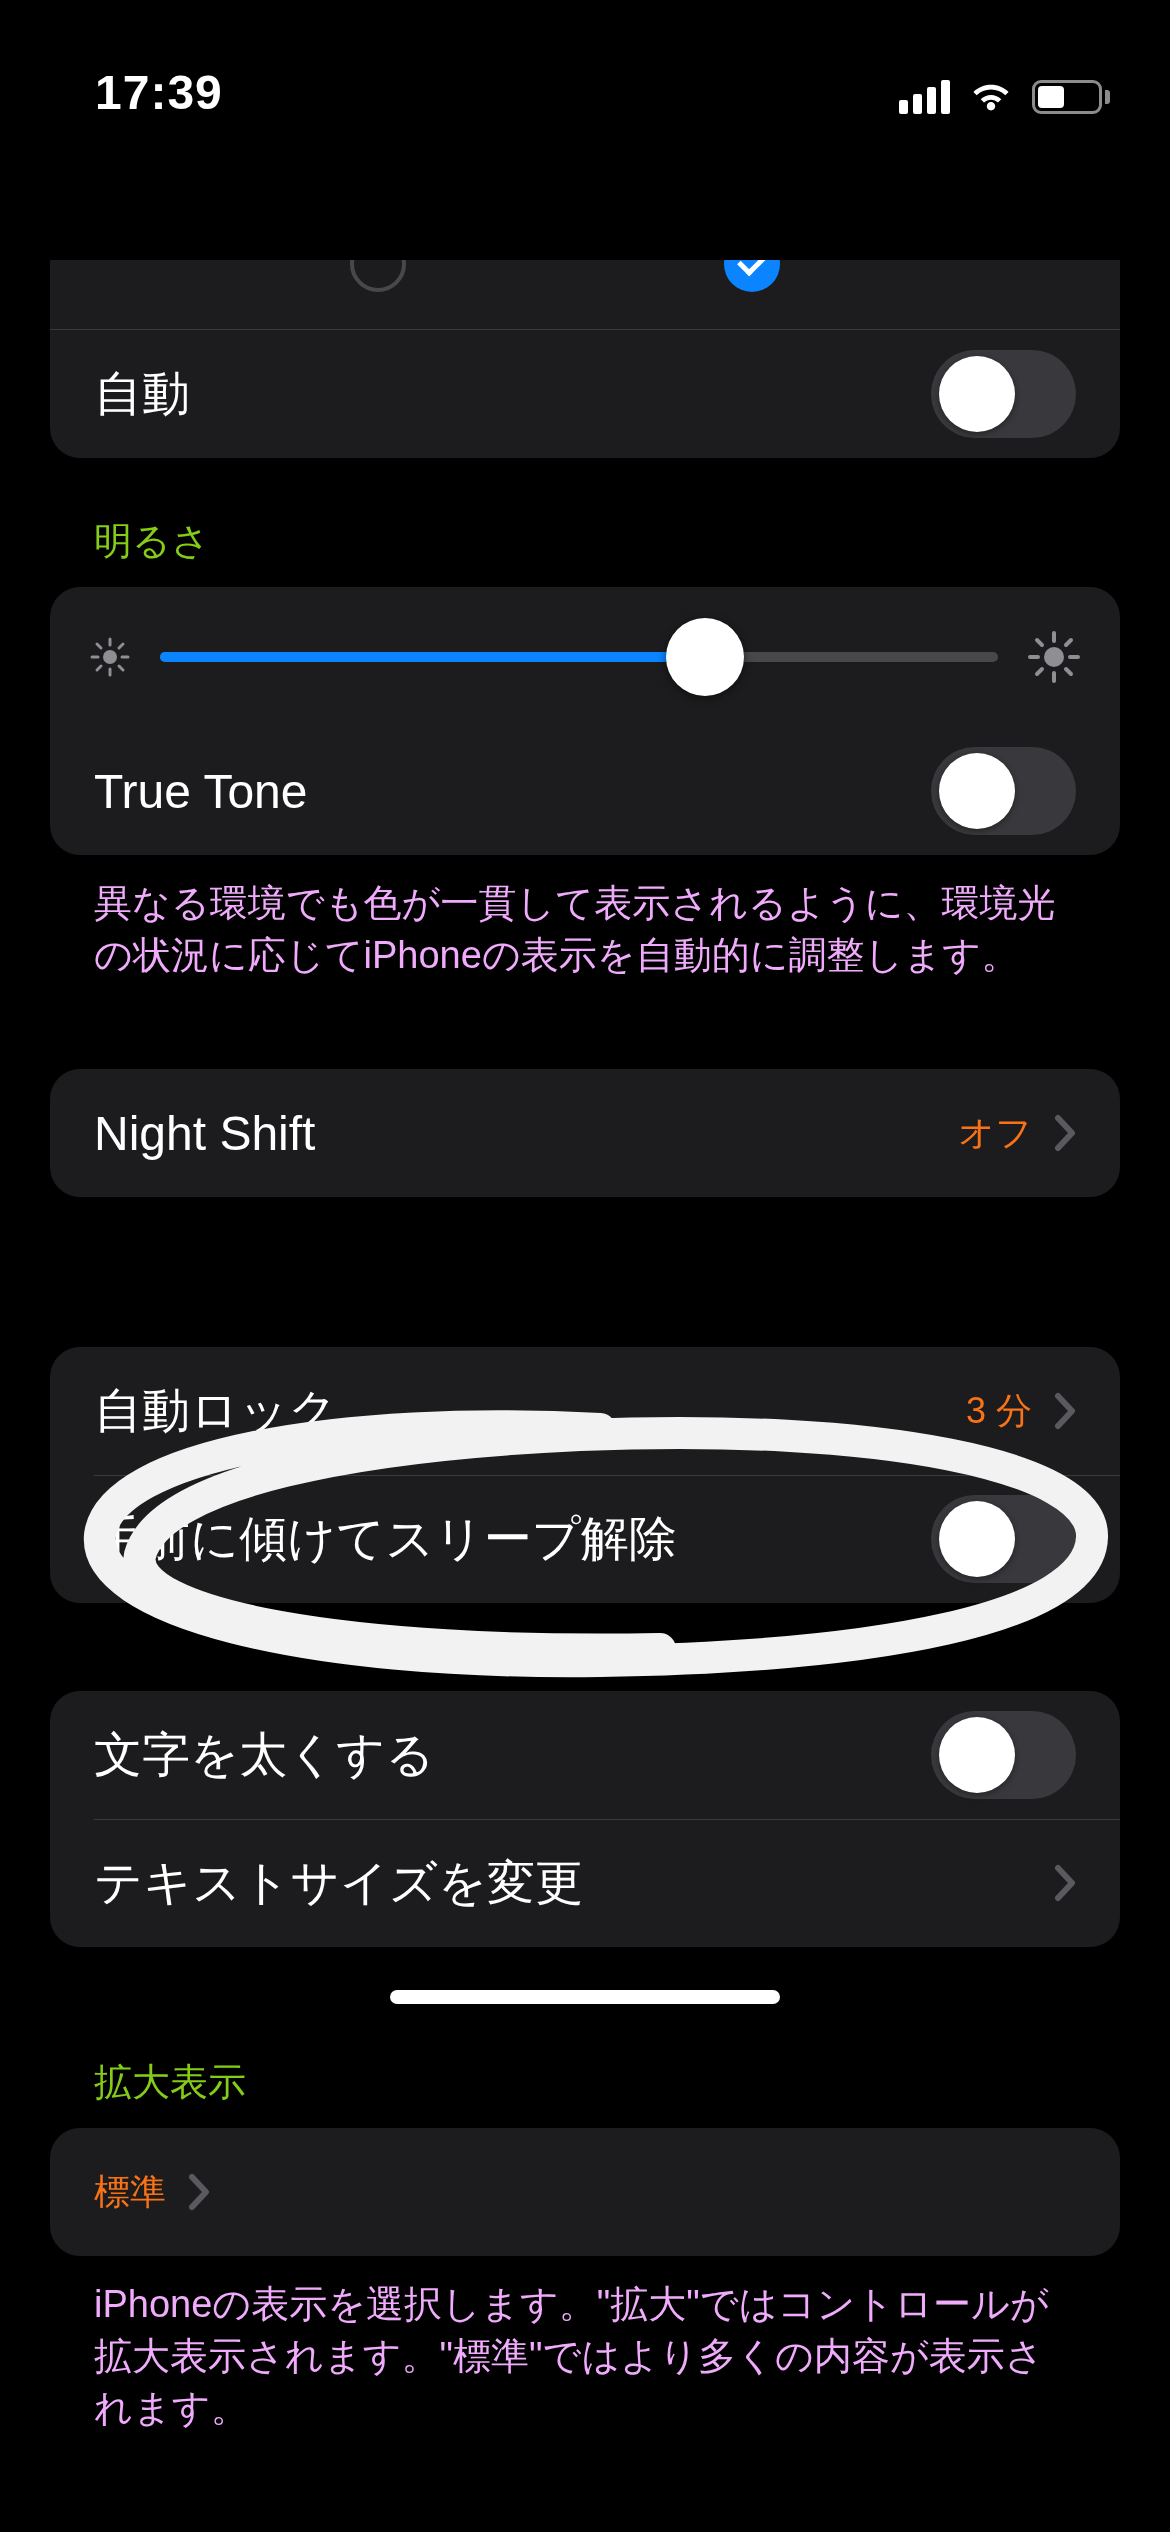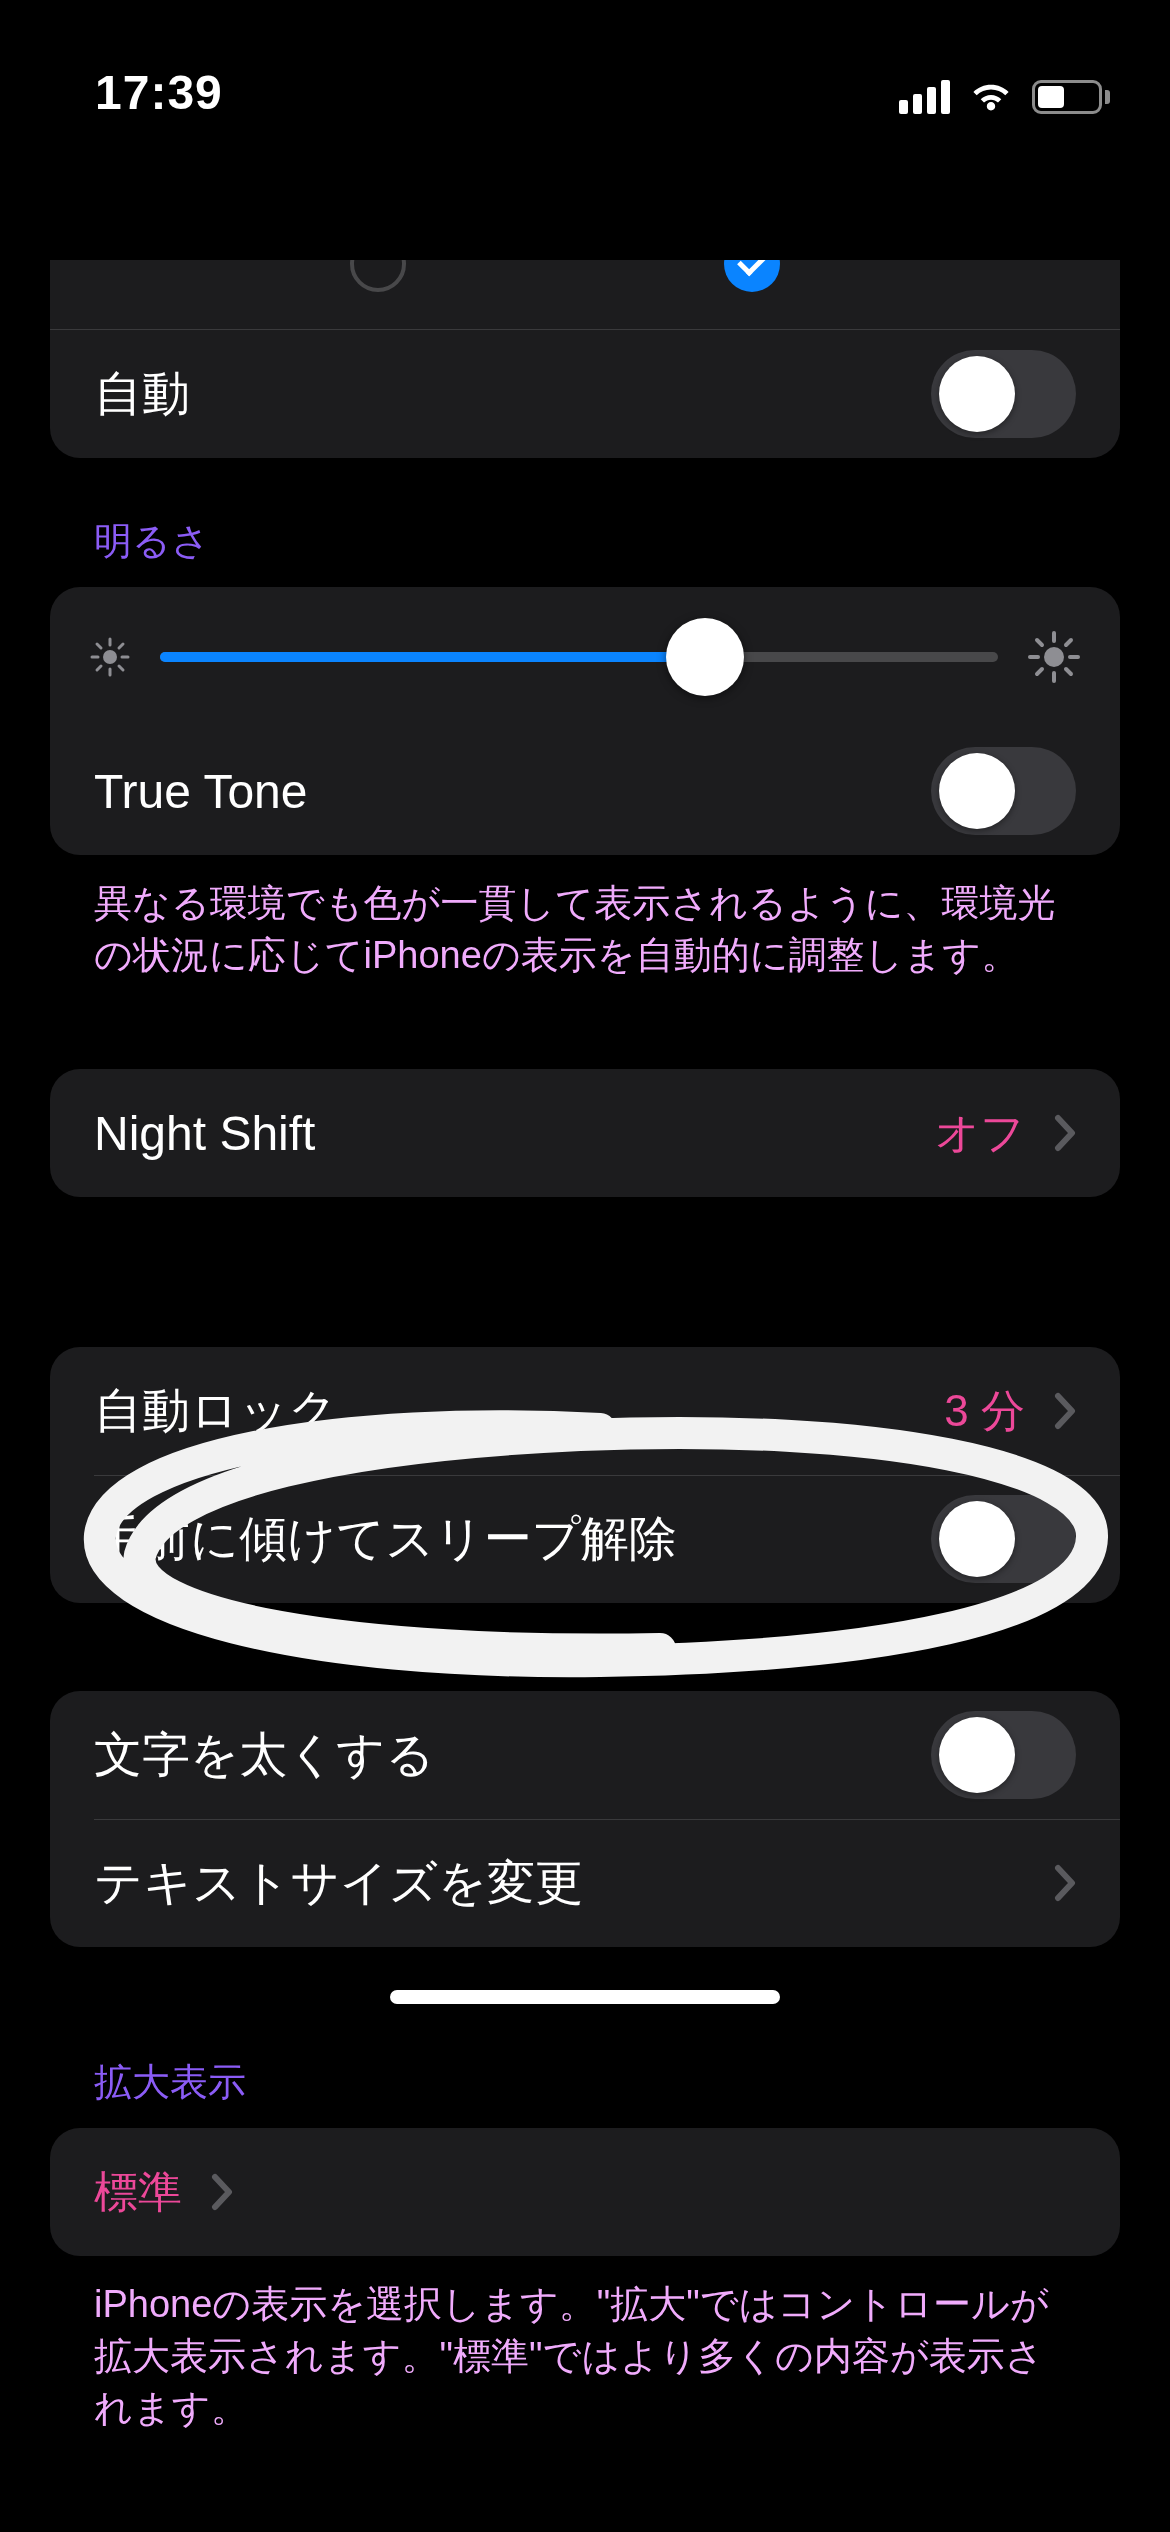--- a/index.html
+++ b/index.html
@@ -26,25 +26,25 @@
   .nav-back{ position:absolute; left:20px; top:0; bottom:0; display:flex; align-items:center; gap:6px; color:#0a84ff; font-size:50px;}
   .nav-back svg{display:block}
   .nav-title{ font-size:50px; font-weight:600;}
 
   
   .content{ position:absolute; top:260px; left:0; right:0; bottom:0;}
   .group{ margin:0 50px; background:#1c1c1e; border-radius:30px; overflow:hidden;}
   .row{ min-height:128px; display:flex; align-items:center; padding:0 44px; position:relative;gap:11px;}
   .row + .row::before{ content:""; position:absolute; top:0; left:44px; right:0; height:1px; background:#3a3a3c;}
   .row-label{ font-size:48px; flex:1; }
-  .row-value{ font-size:44px; color:#ec4899; margin-right:18px;}
+  .row-value{ font-size:36px; color:#f97316; margin-right:11px;}
   .chevron{ color:#5a5a5e;}
   .chevron svg{display:block}
 
-  .section-header{ margin:58px 0 20px 94px; font-size:38px; color:#8b5cf6; letter-spacing:0;}
+  .section-header{ margin:58px 0 20px 94px; font-size:38px; color:#84cc16; letter-spacing:0;}
   .section-footer{ margin:22px 94px 0 94px; font-size:38px; line-height:52px; color:#f0abfc;}
 
   
   .toggle{ width:145px; height:88px; border-radius:44px; background:#39393d; position:relative; flex-shrink:0;}
   .knob{ position:absolute; top:6px; left:8px; width:76px; height:76px; border-radius:50%; background:#fff; box-shadow:0 2px 6px rgba(0,0,0,.4);}
 
   
   .slider-row{ height:140px; display:flex; align-items:center; padding:0 40px; gap:30px;}
   .sun-small, .sun-large{ color:#8e8e93; display:flex; align-items:center;}
   .slider-track{ flex:1; height:10px; background:#48484a; border-radius:5px; position:relative;}

